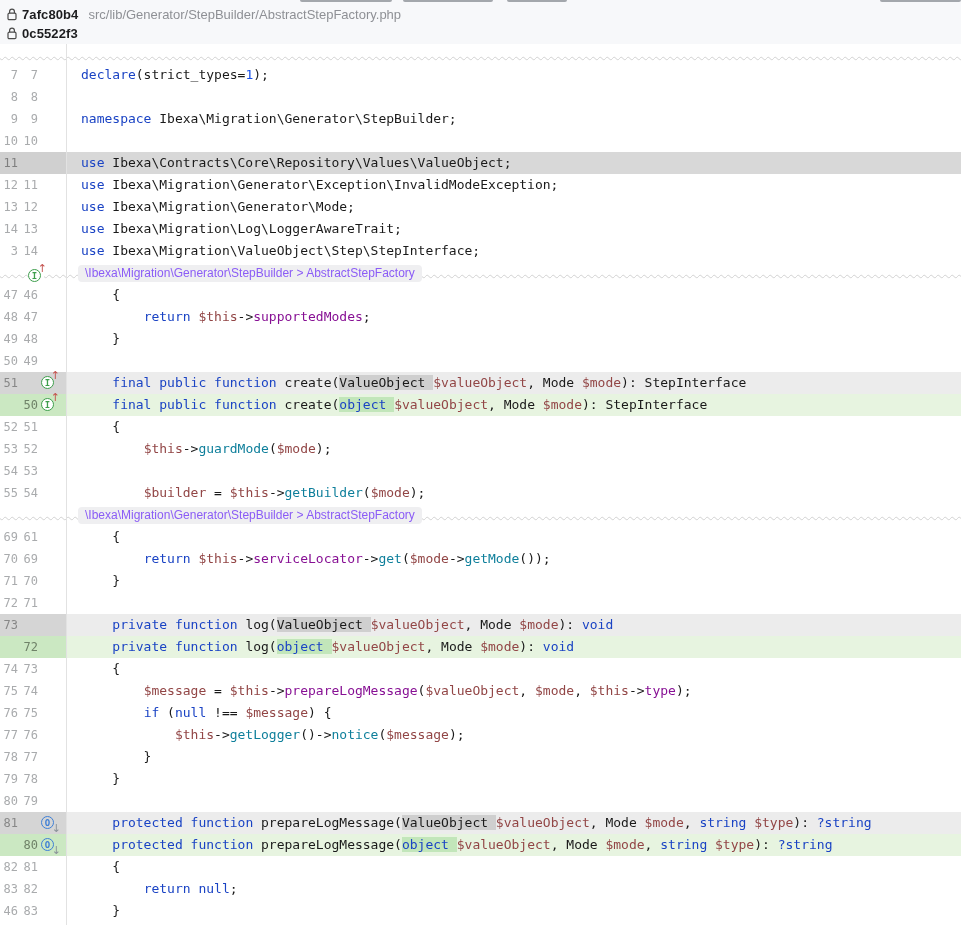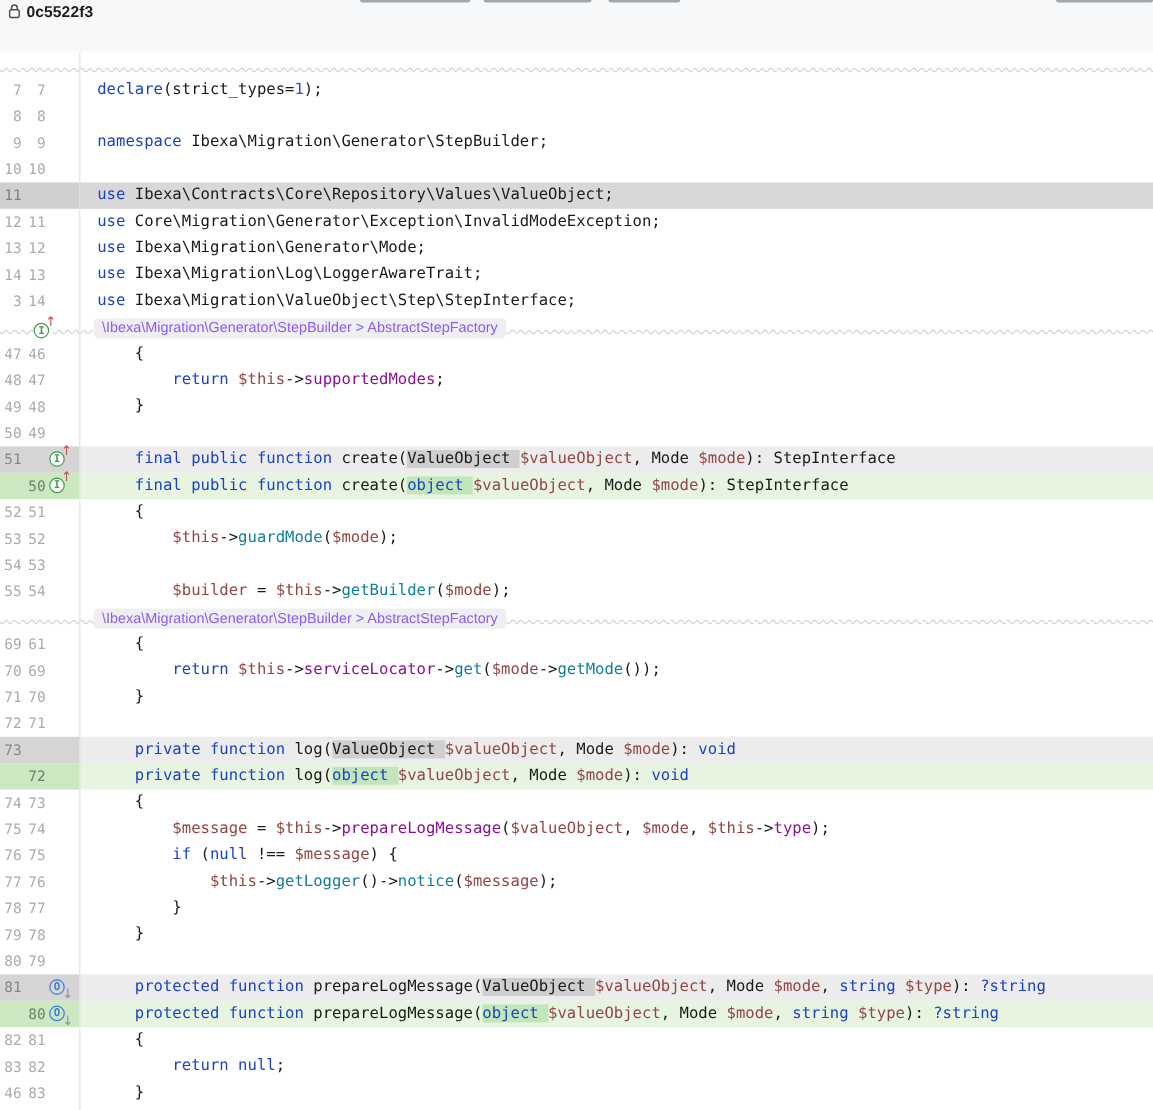--- a/index.html
+++ b/index.html
@@ -63,41 +63,51 @@
 </head>
 <body>
 
 <div class="screen">
 
   <div class="apphead">
     <div class="strip" style="left:300px;width:92px;"></div>
     <div class="strip" style="left:403px;width:90px;"></div>
     <div class="strip" style="left:507px;width:60px;"></div>
     <div class="strip" style="left:880px;width:81px;"></div>
+    <div class="hrow first">
+      <span class="lock">
+        <svg width="10" height="13" viewBox="0 0 10 13">
+            <path d="M2.6 5.2V3.6a2.4 2.4 0 0 1 4.8 0v1.6" fill="none" stroke="#4A4A4A" stroke-width="1.2"></path>
+            <rect x="1" y="5.2" width="8" height="6.4" rx="1.2" fill="none" stroke="#4A4A4A" stroke-width="1.2"></rect>
+          </svg>
+      </span>
+      <span class="hash">7afc80b4</span>
+      <span class="fpath">src/lib/Generator/StepBuilder/AbstractStepFactory.php</span>
+    </div>
     <div class="hrow">
       <span class="lock">
         <svg width="10" height="13" viewBox="0 0 10 13">
             <path d="M2.6 5.2V3.6a2.4 2.4 0 0 1 4.8 0v1.6" fill="none" stroke="#4A4A4A" stroke-width="1.2"></path>
             <rect x="1" y="5.2" width="8" height="6.4" rx="1.2" fill="none" stroke="#4A4A4A" stroke-width="1.2"></rect>
           </svg>
       </span>
       <span class="hash">0c5522f3</span>
     </div>
   </div>
 
   <div class="editor">
       <div class="sep sep-top">
         <span class="wave flexw">&nbsp;&nbsp;&nbsp;&nbsp;&nbsp;&nbsp;&nbsp;&nbsp;&nbsp;&nbsp;&nbsp;&nbsp;&nbsp;&nbsp;&nbsp;&nbsp;&nbsp;&nbsp;&nbsp;&nbsp;&nbsp;&nbsp;&nbsp;&nbsp;&nbsp;&nbsp;&nbsp;&nbsp;&nbsp;&nbsp;&nbsp;&nbsp;&nbsp;&nbsp;&nbsp;&nbsp;&nbsp;&nbsp;&nbsp;&nbsp;&nbsp;&nbsp;&nbsp;&nbsp;&nbsp;&nbsp;&nbsp;&nbsp;&nbsp;&nbsp;&nbsp;&nbsp;&nbsp;&nbsp;&nbsp;&nbsp;&nbsp;&nbsp;&nbsp;&nbsp;&nbsp;&nbsp;&nbsp;&nbsp;&nbsp;&nbsp;&nbsp;&nbsp;&nbsp;&nbsp;&nbsp;&nbsp;&nbsp;&nbsp;&nbsp;&nbsp;&nbsp;&nbsp;&nbsp;&nbsp;&nbsp;&nbsp;&nbsp;&nbsp;&nbsp;&nbsp;&nbsp;&nbsp;&nbsp;&nbsp;&nbsp;&nbsp;&nbsp;&nbsp;&nbsp;&nbsp;&nbsp;&nbsp;&nbsp;&nbsp;&nbsp;&nbsp;&nbsp;&nbsp;&nbsp;&nbsp;&nbsp;&nbsp;&nbsp;&nbsp;&nbsp;&nbsp;&nbsp;&nbsp;&nbsp;&nbsp;&nbsp;&nbsp;&nbsp;&nbsp;&nbsp;&nbsp;&nbsp;&nbsp;&nbsp;&nbsp;&nbsp;&nbsp;&nbsp;&nbsp;&nbsp;&nbsp;&nbsp;&nbsp;&nbsp;&nbsp;&nbsp;&nbsp;&nbsp;&nbsp;&nbsp;&nbsp;&nbsp;&nbsp;&nbsp;&nbsp;&nbsp;&nbsp;&nbsp;&nbsp;&nbsp;&nbsp;&nbsp;&nbsp;&nbsp;&nbsp;&nbsp;&nbsp;&nbsp;&nbsp;&nbsp;&nbsp;&nbsp;&nbsp;&nbsp;&nbsp;&nbsp;&nbsp;&nbsp;&nbsp;&nbsp;&nbsp;&nbsp;&nbsp;&nbsp;&nbsp;&nbsp;&nbsp;&nbsp;&nbsp;&nbsp;&nbsp;&nbsp;&nbsp;&nbsp;&nbsp;&nbsp;&nbsp;&nbsp;&nbsp;&nbsp;&nbsp;&nbsp;&nbsp;&nbsp;&nbsp;&nbsp;&nbsp;&nbsp;&nbsp;&nbsp;&nbsp;&nbsp;&nbsp;&nbsp;&nbsp;&nbsp;&nbsp;&nbsp;&nbsp;&nbsp;&nbsp;&nbsp;&nbsp;&nbsp;&nbsp;&nbsp;&nbsp;&nbsp;&nbsp;&nbsp;&nbsp;&nbsp;&nbsp;&nbsp;&nbsp;&nbsp;&nbsp;&nbsp;&nbsp;&nbsp;&nbsp;&nbsp;&nbsp;&nbsp;&nbsp;&nbsp;&nbsp;&nbsp;&nbsp;&nbsp;&nbsp;&nbsp;&nbsp;&nbsp;&nbsp;&nbsp;&nbsp;&nbsp;&nbsp;&nbsp;&nbsp;&nbsp;&nbsp;&nbsp;&nbsp;&nbsp;&nbsp;&nbsp;&nbsp;&nbsp;&nbsp;&nbsp;&nbsp;&nbsp;&nbsp;&nbsp;&nbsp;&nbsp;&nbsp;&nbsp;&nbsp;&nbsp;&nbsp;&nbsp;&nbsp;&nbsp;&nbsp;&nbsp;&nbsp;&nbsp;&nbsp;&nbsp;&nbsp;&nbsp;&nbsp;&nbsp;&nbsp;&nbsp;&nbsp;&nbsp;&nbsp;&nbsp;&nbsp;&nbsp;&nbsp;&nbsp;&nbsp;&nbsp;&nbsp;&nbsp;&nbsp;&nbsp;&nbsp;&nbsp;&nbsp;&nbsp;&nbsp;&nbsp;&nbsp;&nbsp;&nbsp;&nbsp;&nbsp;&nbsp;&nbsp;&nbsp;&nbsp;&nbsp;&nbsp;&nbsp;&nbsp;&nbsp;&nbsp;&nbsp;&nbsp;&nbsp;&nbsp;&nbsp;&nbsp;&nbsp;&nbsp;&nbsp;&nbsp;&nbsp;&nbsp;&nbsp;&nbsp;&nbsp;&nbsp;&nbsp;&nbsp;&nbsp;&nbsp;&nbsp;&nbsp;&nbsp;&nbsp;&nbsp;&nbsp;&nbsp;&nbsp;&nbsp;&nbsp;&nbsp;&nbsp;&nbsp;&nbsp;&nbsp;&nbsp;&nbsp;&nbsp;&nbsp;&nbsp;&nbsp;&nbsp;&nbsp;&nbsp;&nbsp;&nbsp;&nbsp;&nbsp;&nbsp;&nbsp;&nbsp;&nbsp;&nbsp;&nbsp;&nbsp;&nbsp;&nbsp;&nbsp;&nbsp;&nbsp;&nbsp;&nbsp;&nbsp;&nbsp;&nbsp;&nbsp;&nbsp;&nbsp;&nbsp;&nbsp;&nbsp;&nbsp;&nbsp;&nbsp;&nbsp;&nbsp;</span>
       </div>
       <div class="row"><span class="gut"><span class="ln ln-old">7</span><span class="ln ln-new">7</span><span class="icslot"></span></span><span class="body"><span class="tk-k">declare</span><span class="tk-t">(strict_types=</span><span class="tk-n">1</span><span class="tk-t">);</span></span></div>
       <div class="row"><span class="gut"><span class="ln ln-old">8</span><span class="ln ln-new">8</span><span class="icslot"></span></span><span class="body"></span></div>
       <div class="row"><span class="gut"><span class="ln ln-old">9</span><span class="ln ln-new">9</span><span class="icslot"></span></span><span class="body"><span class="tk-k">namespace</span><span class="tk-t"> Ibexa\Migration\Generator\StepBuilder;</span></span></div>
       <div class="row"><span class="gut"><span class="ln ln-old">10</span><span class="ln ln-new">10</span><span class="icslot"></span></span><span class="body"></span></div>
       <div class="row delfull"><span class="gut"><span class="ln ln-old">11</span><span class="ln ln-new"></span><span class="icslot"></span></span><span class="body"><span class="tk-k">use</span><span class="tk-t"> Ibexa\Contracts\Core\Repository\Values\ValueObject;</span></span></div>
-      <div class="row"><span class="gut"><span class="ln ln-old">12</span><span class="ln ln-new">11</span><span class="icslot"></span></span><span class="body"><span class="tk-k">use</span><span class="tk-t"> Core\Migration\Generator\Exception\InvalidModeException;</span></span></div>
+      <div class="row"><span class="gut"><span class="ln ln-old">12</span><span class="ln ln-new">11</span><span class="icslot"></span></span><span class="body"><span class="tk-k">use</span><span class="tk-t"> Ibexa\Migration\Generator\Exception\InvalidModeException;</span></span></div>
       <div class="row"><span class="gut"><span class="ln ln-old">13</span><span class="ln ln-new">12</span><span class="icslot"></span></span><span class="body"><span class="tk-k">use</span><span class="tk-t"> Ibexa\Migration\Generator\Mode;</span></span></div>
       <div class="row"><span class="gut"><span class="ln ln-old">14</span><span class="ln ln-new">13</span><span class="icslot"></span></span><span class="body"><span class="tk-k">use</span><span class="tk-t"> Ibexa\Migration\Log\LoggerAwareTrait;</span></span></div>
       <div class="row"><span class="gut"><span class="ln ln-old">3</span><span class="ln ln-new">14</span><span class="icslot"></span></span><span class="body"><span class="tk-k">use</span><span class="tk-t"> Ibexa\Migration\ValueObject\Step\StepInterface;</span></span></div>
       <div class="sep">
         <span class="wave w28">&nbsp;&nbsp;&nbsp;&nbsp;&nbsp;&nbsp;&nbsp;&nbsp;&nbsp;&nbsp;&nbsp;&nbsp;&nbsp;&nbsp;&nbsp;&nbsp;&nbsp;&nbsp;&nbsp;&nbsp;&nbsp;&nbsp;&nbsp;&nbsp;&nbsp;&nbsp;&nbsp;&nbsp;&nbsp;&nbsp;&nbsp;&nbsp;&nbsp;&nbsp;&nbsp;&nbsp;&nbsp;&nbsp;&nbsp;&nbsp;&nbsp;&nbsp;&nbsp;&nbsp;&nbsp;&nbsp;&nbsp;&nbsp;&nbsp;&nbsp;&nbsp;&nbsp;&nbsp;&nbsp;&nbsp;&nbsp;&nbsp;&nbsp;&nbsp;&nbsp;&nbsp;&nbsp;&nbsp;&nbsp;&nbsp;&nbsp;&nbsp;&nbsp;&nbsp;&nbsp;&nbsp;&nbsp;&nbsp;&nbsp;&nbsp;&nbsp;&nbsp;&nbsp;&nbsp;&nbsp;&nbsp;&nbsp;&nbsp;&nbsp;&nbsp;&nbsp;&nbsp;&nbsp;&nbsp;&nbsp;&nbsp;&nbsp;&nbsp;&nbsp;&nbsp;&nbsp;&nbsp;&nbsp;&nbsp;&nbsp;&nbsp;&nbsp;&nbsp;&nbsp;&nbsp;&nbsp;&nbsp;&nbsp;&nbsp;&nbsp;&nbsp;&nbsp;&nbsp;&nbsp;&nbsp;&nbsp;&nbsp;&nbsp;&nbsp;&nbsp;&nbsp;&nbsp;&nbsp;&nbsp;&nbsp;&nbsp;&nbsp;&nbsp;&nbsp;&nbsp;&nbsp;&nbsp;&nbsp;&nbsp;&nbsp;&nbsp;&nbsp;&nbsp;&nbsp;&nbsp;&nbsp;&nbsp;&nbsp;&nbsp;&nbsp;&nbsp;&nbsp;&nbsp;&nbsp;&nbsp;&nbsp;&nbsp;&nbsp;&nbsp;&nbsp;&nbsp;&nbsp;&nbsp;&nbsp;&nbsp;&nbsp;&nbsp;&nbsp;&nbsp;&nbsp;&nbsp;&nbsp;&nbsp;&nbsp;&nbsp;&nbsp;&nbsp;&nbsp;&nbsp;&nbsp;&nbsp;&nbsp;&nbsp;&nbsp;&nbsp;&nbsp;&nbsp;&nbsp;&nbsp;&nbsp;&nbsp;&nbsp;&nbsp;&nbsp;&nbsp;&nbsp;&nbsp;&nbsp;&nbsp;&nbsp;&nbsp;&nbsp;&nbsp;&nbsp;&nbsp;&nbsp;&nbsp;&nbsp;&nbsp;&nbsp;&nbsp;&nbsp;&nbsp;&nbsp;&nbsp;&nbsp;&nbsp;&nbsp;&nbsp;&nbsp;&nbsp;&nbsp;&nbsp;&nbsp;&nbsp;&nbsp;&nbsp;&nbsp;&nbsp;&nbsp;&nbsp;&nbsp;&nbsp;&nbsp;&nbsp;&nbsp;&nbsp;&nbsp;&nbsp;&nbsp;&nbsp;&nbsp;&nbsp;&nbsp;&nbsp;&nbsp;&nbsp;&nbsp;&nbsp;&nbsp;&nbsp;&nbsp;&nbsp;&nbsp;&nbsp;&nbsp;&nbsp;&nbsp;&nbsp;&nbsp;&nbsp;&nbsp;&nbsp;&nbsp;&nbsp;&nbsp;&nbsp;&nbsp;&nbsp;&nbsp;&nbsp;&nbsp;&nbsp;&nbsp;&nbsp;&nbsp;&nbsp;&nbsp;&nbsp;&nbsp;&nbsp;&nbsp;&nbsp;&nbsp;&nbsp;&nbsp;&nbsp;&nbsp;&nbsp;&nbsp;&nbsp;&nbsp;&nbsp;&nbsp;&nbsp;&nbsp;&nbsp;&nbsp;&nbsp;&nbsp;&nbsp;&nbsp;&nbsp;&nbsp;&nbsp;&nbsp;&nbsp;&nbsp;&nbsp;&nbsp;&nbsp;&nbsp;&nbsp;&nbsp;&nbsp;&nbsp;&nbsp;&nbsp;&nbsp;&nbsp;&nbsp;&nbsp;&nbsp;&nbsp;&nbsp;&nbsp;&nbsp;&nbsp;&nbsp;&nbsp;&nbsp;&nbsp;&nbsp;&nbsp;&nbsp;&nbsp;&nbsp;&nbsp;&nbsp;&nbsp;&nbsp;&nbsp;&nbsp;&nbsp;&nbsp;&nbsp;&nbsp;&nbsp;&nbsp;&nbsp;&nbsp;&nbsp;&nbsp;&nbsp;&nbsp;&nbsp;&nbsp;&nbsp;&nbsp;&nbsp;&nbsp;&nbsp;&nbsp;&nbsp;&nbsp;&nbsp;&nbsp;&nbsp;&nbsp;&nbsp;&nbsp;&nbsp;&nbsp;&nbsp;&nbsp;&nbsp;&nbsp;&nbsp;&nbsp;&nbsp;&nbsp;&nbsp;&nbsp;&nbsp;&nbsp;&nbsp;&nbsp;&nbsp;&nbsp;&nbsp;&nbsp;&nbsp;&nbsp;&nbsp;&nbsp;&nbsp;&nbsp;&nbsp;&nbsp;&nbsp;&nbsp;&nbsp;&nbsp;&nbsp;&nbsp;</span>
         <span class="icwrap">
           <span class="ic impl">
             <span class="cir">I</span>
             <span class="arr">↑</span>
           </span>

